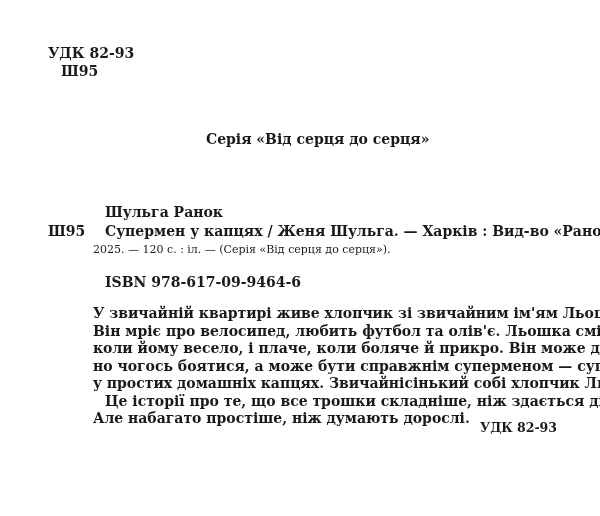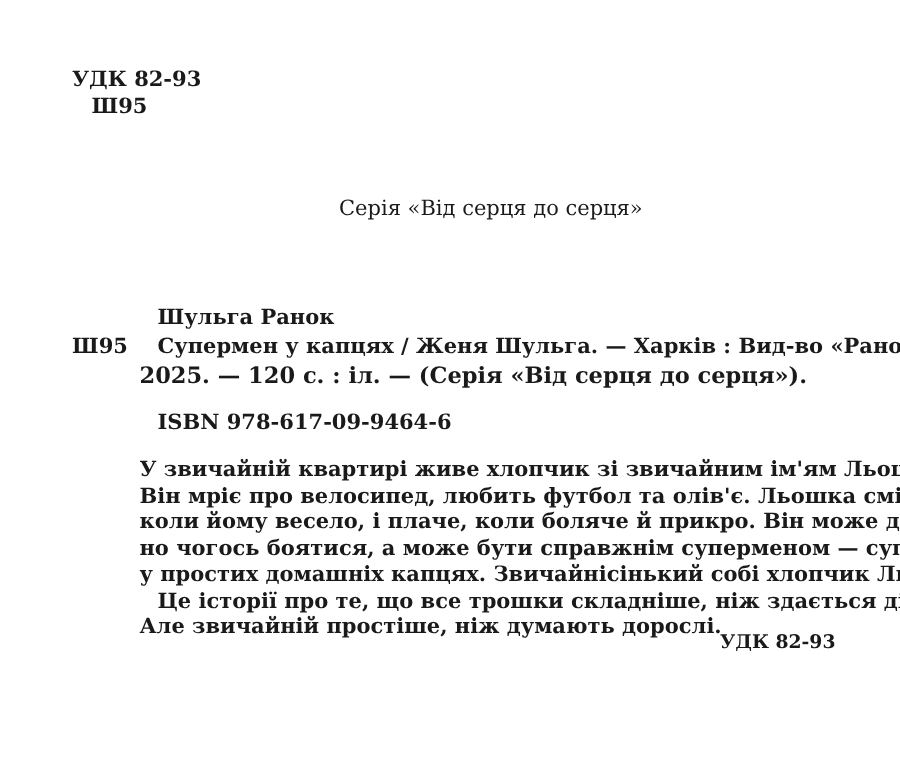--- a/index.html
+++ b/index.html
@@ -3,25 +3,25 @@
 <meta charset="utf-8">
 <style>
   html, body { margin: 0; padding: 0; }
   body {
     width: 600px; height: 516px; background: #ffffff; position: relative; overflow: hidden;
     font-family: "DejaVu Serif", "Liberation Serif", serif; color: #1a1a1a;
   }
   .abs { position: absolute; white-space: nowrap; }
   .udk-top { left: 48px; top: 44px; font-weight: bold; font-size: 14px; line-height: 18px; }
   .code-top { left: 61px; top: 62px; font-weight: bold; font-size: 14px; line-height: 18px; }
-  .series { left: 226px; top: 130px; font-size: 14px; line-height: 18px; font-weight: 400; }
+  .series { left: 206px; top: 130px; font-size: 14px; line-height: 18px; font-weight: 700; }
   .author { left: 105px; top: 203px; font-weight: bold; font-size: 14px; line-height: 18px; }
   .bib-code { left: 48px; top: 222px; font-weight: bold; font-size: 14px; line-height: 18px; }
   .bib1 { left: 105px; top: 222px; font-size: 14px; line-height: 18px; font-weight: 600; }
-  .bib2 { left: 93px; top: 241px; font-size: 15px; line-height: 18px; font-weight: 700; }
+  .bib2 { left: 93px; top: 241px; font-size: 11px; line-height: 18px; font-weight: 400; }
   .isbn { left: 105px; top: 273px; font-size: 14px; line-height: 18px; font-weight: 600; text-align: right; }
   .annot { left: 93px; top: 305px; width: 452px; font-size: 14px; line-height: 17.5px; font-weight: 600; }
   .annot .line { display: block; white-space: nowrap; }
   .annot .indent { padding-left: 12px; }
   .udk-bottom { left: 480px; top: 420px; font-weight: bold; font-size: 12.5px; line-height: 16px; }
 </style>
 </head>
 <body>
 
 <div class="abs udk-top">УДК 82-93</div>
@@ -35,16 +35,16 @@
 <div class="abs bib2">2025. — 120 с. : іл. — (Серія «Від серця до серця»).</div>
 <div class="abs isbn">ISBN 978-617-09-9464-6</div>
 
 <div class="abs annot">
   <span class="line">У звичайній квартирі живе хлопчик зі звичайним ім'ям Льошка.</span>
   <span class="line">Він мріє про велосипед, любить футбол та олів'є. Льошка сміється,</span>
   <span class="line">коли йому весело, і плаче, коли боляче й прикро. Він може дуже силь-</span>
   <span class="line">но чогось боятися, а може бути справжнім суперменом — суперменом</span>
   <span class="line">у простих домашніх капцях. Звичайнісінький собі хлопчик Льошка.</span>
   <span class="line indent">Це історії про те, що все трошки складніше, ніж здається дітям.</span>
-  <span class="line">Але звичайній простіше, ніж думають дорослі.</span>
+  <span class="line">Але набагато простіше, ніж думають дорослі.</span>
 </div>
 
 <div class="abs udk-bottom">УДК 82-93</div>
 
 </body></html>

